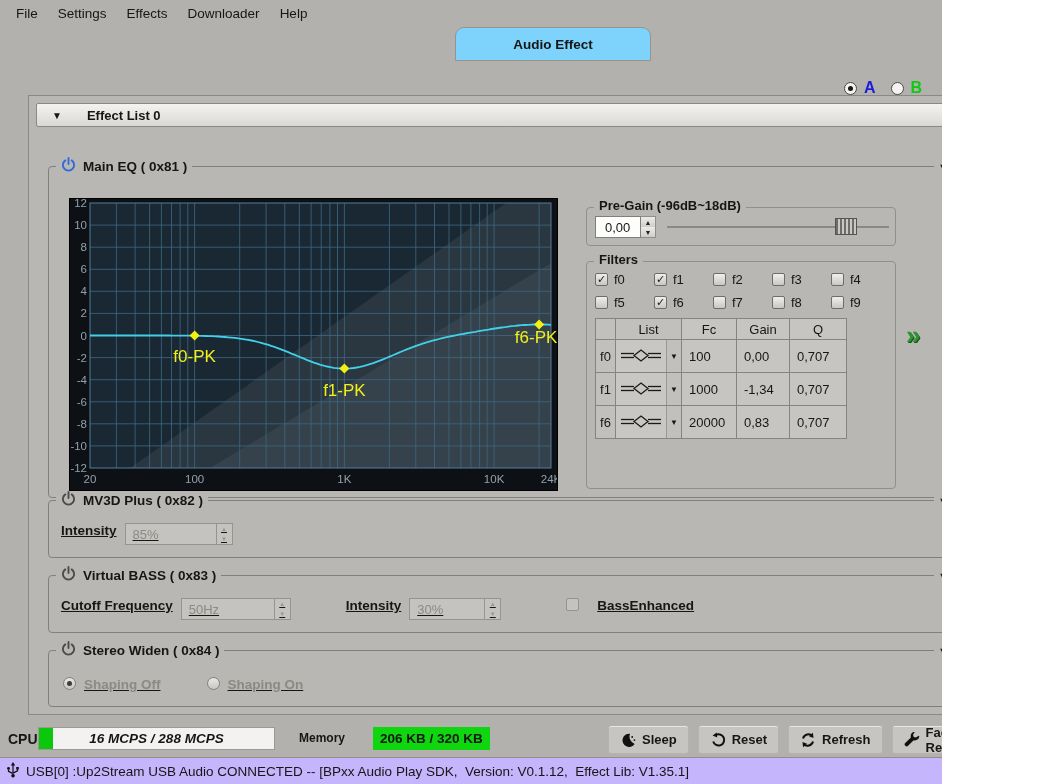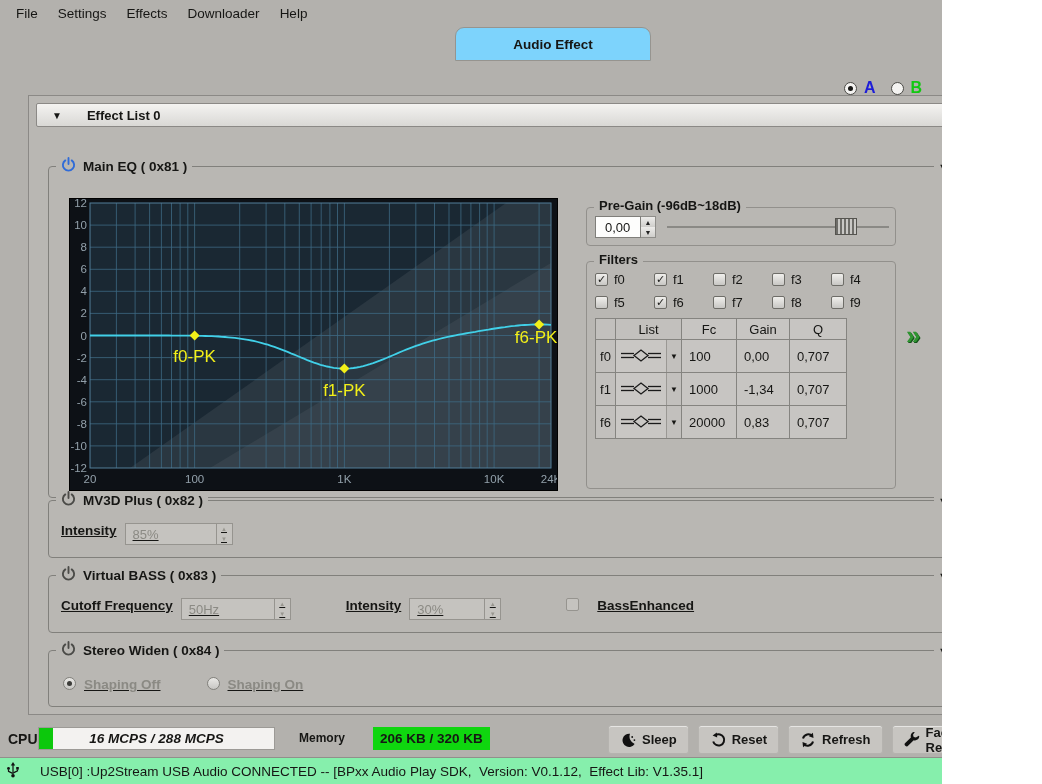--- a/index.html
+++ b/index.html
@@ -95,22 +95,22 @@
   .cpufill{position:absolute;left:0;top:0;height:100%;background:#0cc80c;}
   .cputext{position:absolute;left:0;top:0;width:100%;text-align:center;font-style:italic;font-weight:bold;font-size:13.5px;line-height:21px;}
   .mem-label{position:absolute;left:299px;top:731px;font-weight:bold;font-size:12px;}
   .membox{position:absolute;left:357px;top:727px;height:23px;display:flex;align-items:center;padding:0 7px;
           font-weight:bold;font-size:13.5px;margin-left:16px;}
   .fbtns{position:absolute;left:608px;top:725px;height:29px;display:flex;gap:9px;}
   .fbtn{display:flex;align-items:center;gap:6px;padding:0 11px;background:#c7c5c1;border:1px solid #b5b3af;border-radius:3px;
         font-weight:bold;font-size:13px;box-shadow:inset 0 1px 0 rgba(255,255,255,.55);}
   .fbtn svg{display:block;}
   
-  .statusbar{position:absolute;left:0;top:757px;width:1042px;height:27px;background:#86efac;border-top:1px solid #918f8b;
-             box-sizing:border-box;display:flex;align-items:center;gap:20px;padding-left:6px;font-size:13.5px;}
+  .statusbar{position:absolute;left:0;top:757px;width:1042px;height:27px;background:#c4b5fd;border-top:1px solid #918f8b;
+             box-sizing:border-box;display:flex;align-items:center;gap:6px;padding-left:6px;font-size:13.5px;}
   .statusbar .stxt{white-space:pre;}
 </style>
 </head>
 <body>
 
 <div class="app">
 
   <div class="menubar">
     <span class="mi">File</span>
     <span class="mi">Settings</span>

